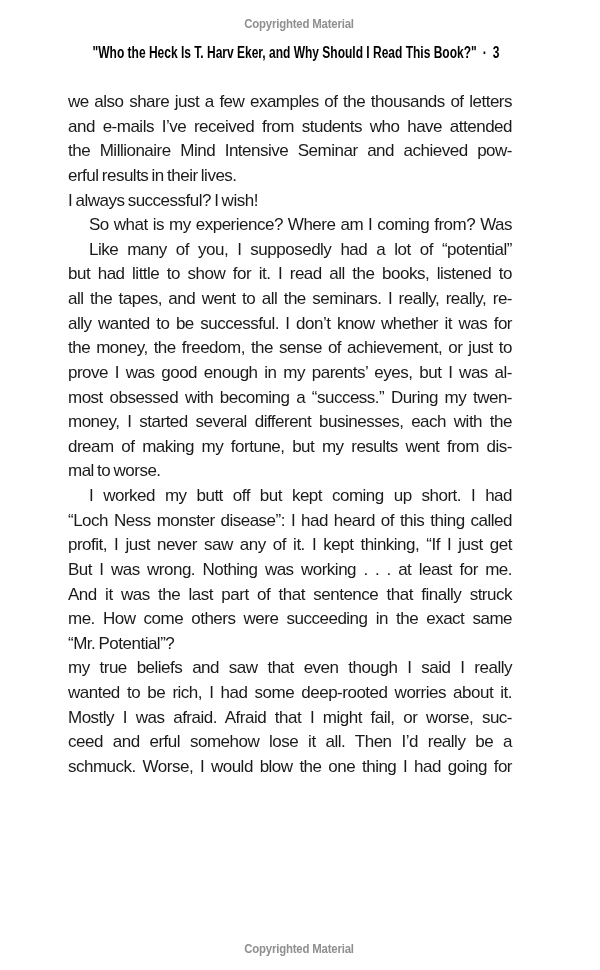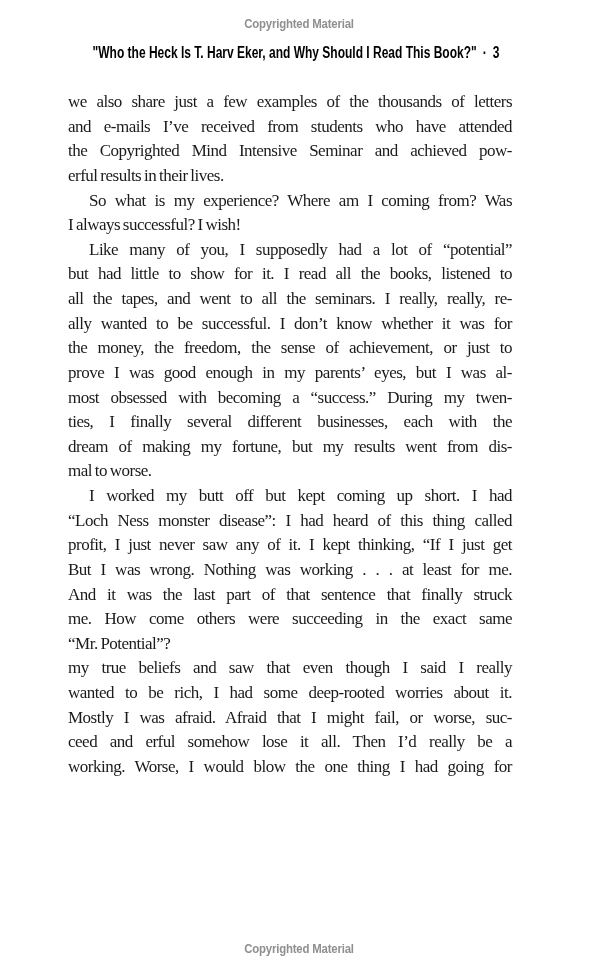--- a/index.html
+++ b/index.html
@@ -38,21 +38,21 @@
     font-weight: bold;
     font-size: 16px;
     color: var(--ink-head, #000000);
   }
   .running-head .sep { margin: 0 8px; }
   .body-text {
     position: absolute;
     top: 90px;
     left: 68px;
     width: 444px;
-    font-family: Liberation Serif, serif;
+    font-family: Liberation Sans, sans-serif;
     font-size: 17px;
     letter-spacing: -0.5px;
     word-spacing: -1px;
     color: var(--ink-body, #1a1a1a);
   }
   .bodyline {
     height: 24.63px;
     line-height: 24.63px;
     white-space: nowrap;
     text-align: justify;
@@ -71,43 +71,43 @@
 
   <div class="watermark wm-top">Copyrighted Material</div>
 
   <div class="running-head">
     <span>"Who the Heck Is T. Harv Eker, and Why Should I Read This Book?"</span><span class="sep">·</span><span>3</span>
   </div>
 
   <div class="body-text">
       <div class="bodyline">we also share just a few examples of the thousands of letters</div>
       <div class="bodyline">and e-mails I’ve received from students who have attended</div>
-      <div class="bodyline">the Copyrighted Mind Intensive Seminar and achieved pow-</div>
+      <div class="bodyline">the Millionaire Mind Intensive Seminar and achieved pow-</div>
       <div class="bodyline end">erful results in their lives.</div>
+      <div class="bodyline end">I always successful? I wish!</div>
       <div class="bodyline ind">So what is my experience? Where am I coming from? Was</div>
-      <div class="bodyline end">I always successful? I wish!</div>
       <div class="bodyline ind">Like many of you, I supposedly had a lot of “potential”</div>
       <div class="bodyline">but had little to show for it. I read all the books, listened to</div>
       <div class="bodyline">all the tapes, and went to all the seminars. I really, really, re-</div>
       <div class="bodyline">ally wanted to be successful. I don’t know whether it was for</div>
       <div class="bodyline">the money, the freedom, the sense of achievement, or just to</div>
       <div class="bodyline">prove I was good enough in my parents’ eyes, but I was al-</div>
       <div class="bodyline">most obsessed with becoming a “success.” During my twen-</div>
-      <div class="bodyline">ties, I finally several different businesses, each with the</div>
+      <div class="bodyline">money, I started several different businesses, each with the</div>
       <div class="bodyline">dream of making my fortune, but my results went from dis-</div>
       <div class="bodyline end">mal to worse.</div>
       <div class="bodyline ind">I worked my butt off but kept coming up short. I had</div>
       <div class="bodyline">“Loch Ness monster disease”: I had heard of this thing called</div>
       <div class="bodyline">profit, I just never saw any of it. I kept thinking, “If I just get</div>
       <div class="bodyline">But I was wrong. Nothing was working . . . at least for me.</div>
       <div class="bodyline">And it was the last part of that sentence that finally struck</div>
       <div class="bodyline">me. How come others were succeeding in the exact same</div>
       <div class="bodyline end">“Mr. Potential”?</div>
       <div class="bodyline">my true beliefs and saw that even though I said I really</div>
       <div class="bodyline">wanted to be rich, I had some deep-rooted worries about it.</div>
       <div class="bodyline">Mostly I was afraid. Afraid that I might fail, or worse, suc-</div>
       <div class="bodyline">ceed and erful somehow lose it all. Then I’d really be a</div>
-      <div class="bodyline">working. Worse, I would blow the one thing I had going for</div>
+      <div class="bodyline">schmuck. Worse, I would blow the one thing I had going for</div>
     </div>
 
   <div class="watermark wm-bottom">Copyrighted Material</div>
 
 </div>
 
 </body></html>

